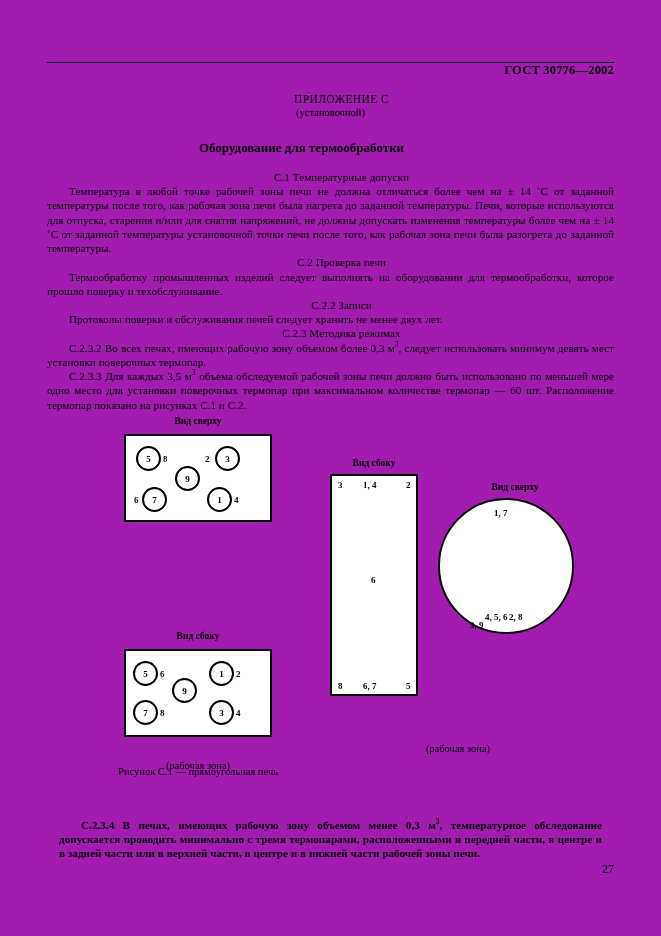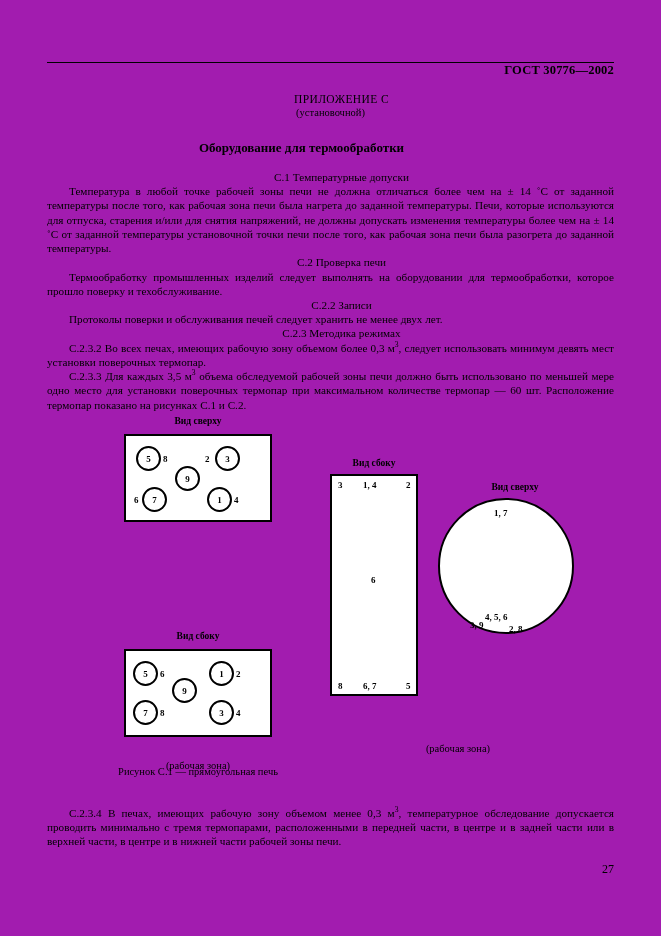--- a/index.html
+++ b/index.html
@@ -144,22 +144,23 @@
   
   .foot-block {
     position: absolute;
     left: 47px;
     top: 806px;
     width: 567px;
     font-size: 11.2px;
     line-height: 1.27;
   }
   .foot-block p {
-    margin: 0;
+    margin: 12px;
     text-align: justify;
+    font-weight: bold;
   }
   .foot-block p.ind { text-indent: 22px; }
   .page-num {
     position: absolute;
     right: 47px;
     top: 862px;
     font-size: 12px;
   }
 </style>
 </head>
@@ -230,21 +231,21 @@
     <div class="num" style="left:371px; top:163px;">6</div>
     <div class="num" style="left:338px; top:269px;">8</div>
     <div class="num" style="left:363px; top:269px;">6, 7</div>
     <div class="num" style="left:406px; top:269px;">5</div>
 
     <div class="fig-label" style="left:447px; top:70px; width:136px;">Вид сверху</div>
     <div class="big-circle" style="left:438px; top:86px; width:136px; height:136px;"></div>
     <div class="num" style="left:494px; top:96px;">1, 7</div>
     <div class="num" style="left:485px; top:152px;margin-top:48px;">4, 5, 6</div>
     <div class="num" style="left:470px; top:208px;">3, 9</div>
-    <div class="num" style="left:509px; top:212px;">2, 8</div>
+    <div class="num" style="left:509px; top:200px;">2, 8</div>
 
     <div class="caption" style="left:95px; top:332px; width:206px;margin-top:21px;">Рисунок  С.1 — прямоугольная печь</div>
     <div class="caption" style="left:95px; top:347px; width:206px;">(рабочая зона)</div>
 
     <div class="caption" style="left:348px; top:330px; width:220px;">(рабочая зона)</div>
 
   </div>
 
   <div class="foot-block">
     <p class="ind"><span>С.2.3.4  В печах, имеющих рабочую зону объемом менее 0,3 м</span><sup>3</sup><span>, температурное обследование допускается проводить минимально с тремя термопарами, расположенными в передней части, в центре и в задней части или в верхней части, в центре и в нижней части рабочей зоны печи.</span></p>

